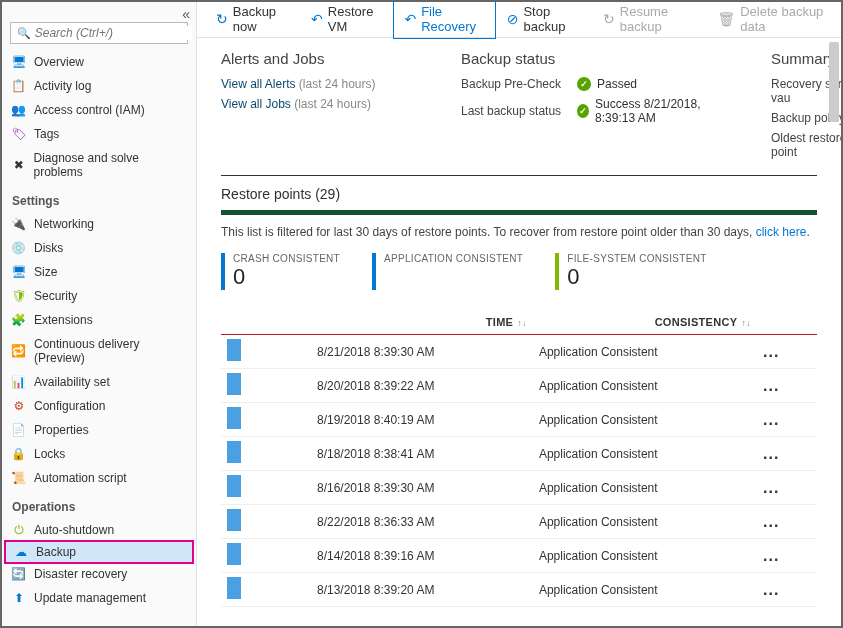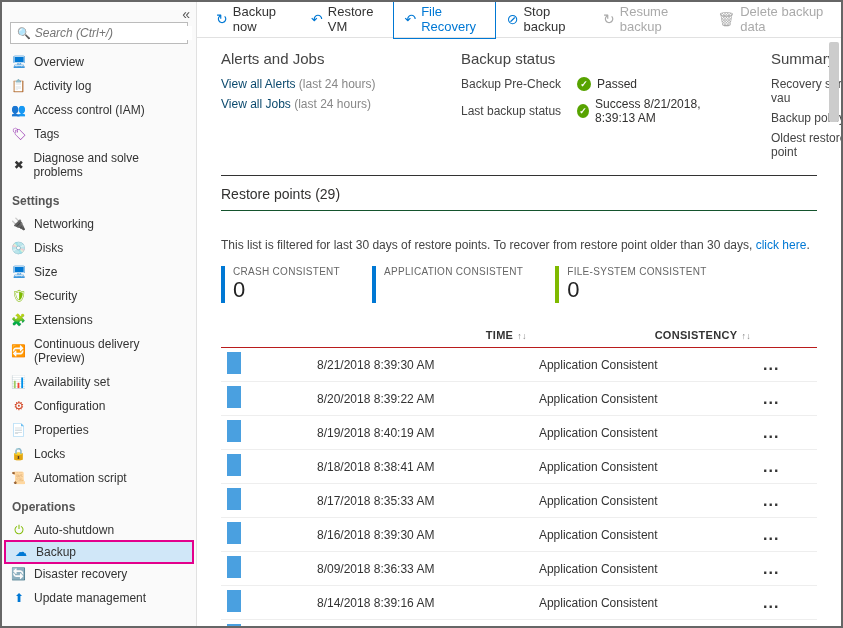--- a/index.html
+++ b/index.html
@@ -28,21 +28,21 @@
 .col { min-width:210px; }
 .col h3 { font-size:15px; font-weight:400; color:#444; margin-bottom:10px; }
 .linkline { font-size:12px; margin-bottom:6px; }
 .linkline a { color:#0c4a6e; text-decoration:none; }
 .muted { color:#888; }
 .statusline { display:flex; align-items:center; gap:6px; font-size:12px; margin-bottom:6px; }
 .statuslabel { min-width:110px; color:#444; }
 .check { width:14px; height:14px; border-radius:50%; background:#57a300; color:#fff; display:inline-flex; align-items:center; justify-content:center; font-size:9px; font-weight:bold; }
 .summary-line { font-size:12px; margin-bottom:6px; color:#444; }
 hr.sep { border:none; border-top:1px solid #333; margin:4px 0 0; }
-.rp-header { font-size:14px; padding:10px 0 8px; border-bottom:1px solid #14532d; margin-bottom:27px; }
+.rp-header { font-size:14px; padding:10px 0 8px; border-bottom:5px solid #14532d; margin-bottom:10px; }
 .filter-note { font-size:12px; color:#444; margin-bottom:14px; }
 .filter-note a { color:#0078d4; text-decoration:none; }
 .stats { display:flex; gap:32px; margin-bottom:20px; }
 .stat { border-left:4px solid #0078d4; padding-left:8px; }
 .stat.green { border-left-color:#7fba00; }
 .stat-label { font-size:10px; letter-spacing:0.3px; color:#666; text-transform:uppercase; }
 .stat-val { font-size:22px; font-weight:400; color:#222; }
 .table { width:100%; border-collapse:collapse; }
 .table th { text-align:right; font-size:11px; font-weight:600; color:#333; padding:6px 6px; border-bottom:1px solid #b91c1c; text-transform:uppercase; letter-spacing:0.3px; }
 .table th .sort { font-size:9px; color:#888; margin-left:4px; }
@@ -260,33 +260,27 @@
               <td><span class="dots">...</span></td>
             </tr>
             <tr>
               <td><span class="badge"></span></td>
               <td>8/18/2018 8:38:41 AM</td>
               <td>Application Consistent</td>
               <td><span class="dots">...</span></td>
             </tr>
             <tr>
               <td><span class="badge"></span></td>
-              <td>8/17/2018 8:35:33 AM</td>
-              <td>Application Consistent</td>
-              <td><span class="dots">...</span></td>
-            </tr>
-            <tr>
-              <td><span class="badge"></span></td>
               <td>8/16/2018 8:39:30 AM</td>
               <td>Application Consistent</td>
               <td><span class="dots">...</span></td>
             </tr>
             <tr>
               <td><span class="badge"></span></td>
-              <td>8/09/2018 8:36:33 AM</td>
+              <td>8/22/2018 8:36:33 AM</td>
               <td>Application Consistent</td>
               <td><span class="dots">...</span></td>
             </tr>
             <tr>
               <td><span class="badge"></span></td>
               <td>8/14/2018 8:39:16 AM</td>
               <td>Application Consistent</td>
               <td><span class="dots">...</span></td>
             </tr>
             <tr>

